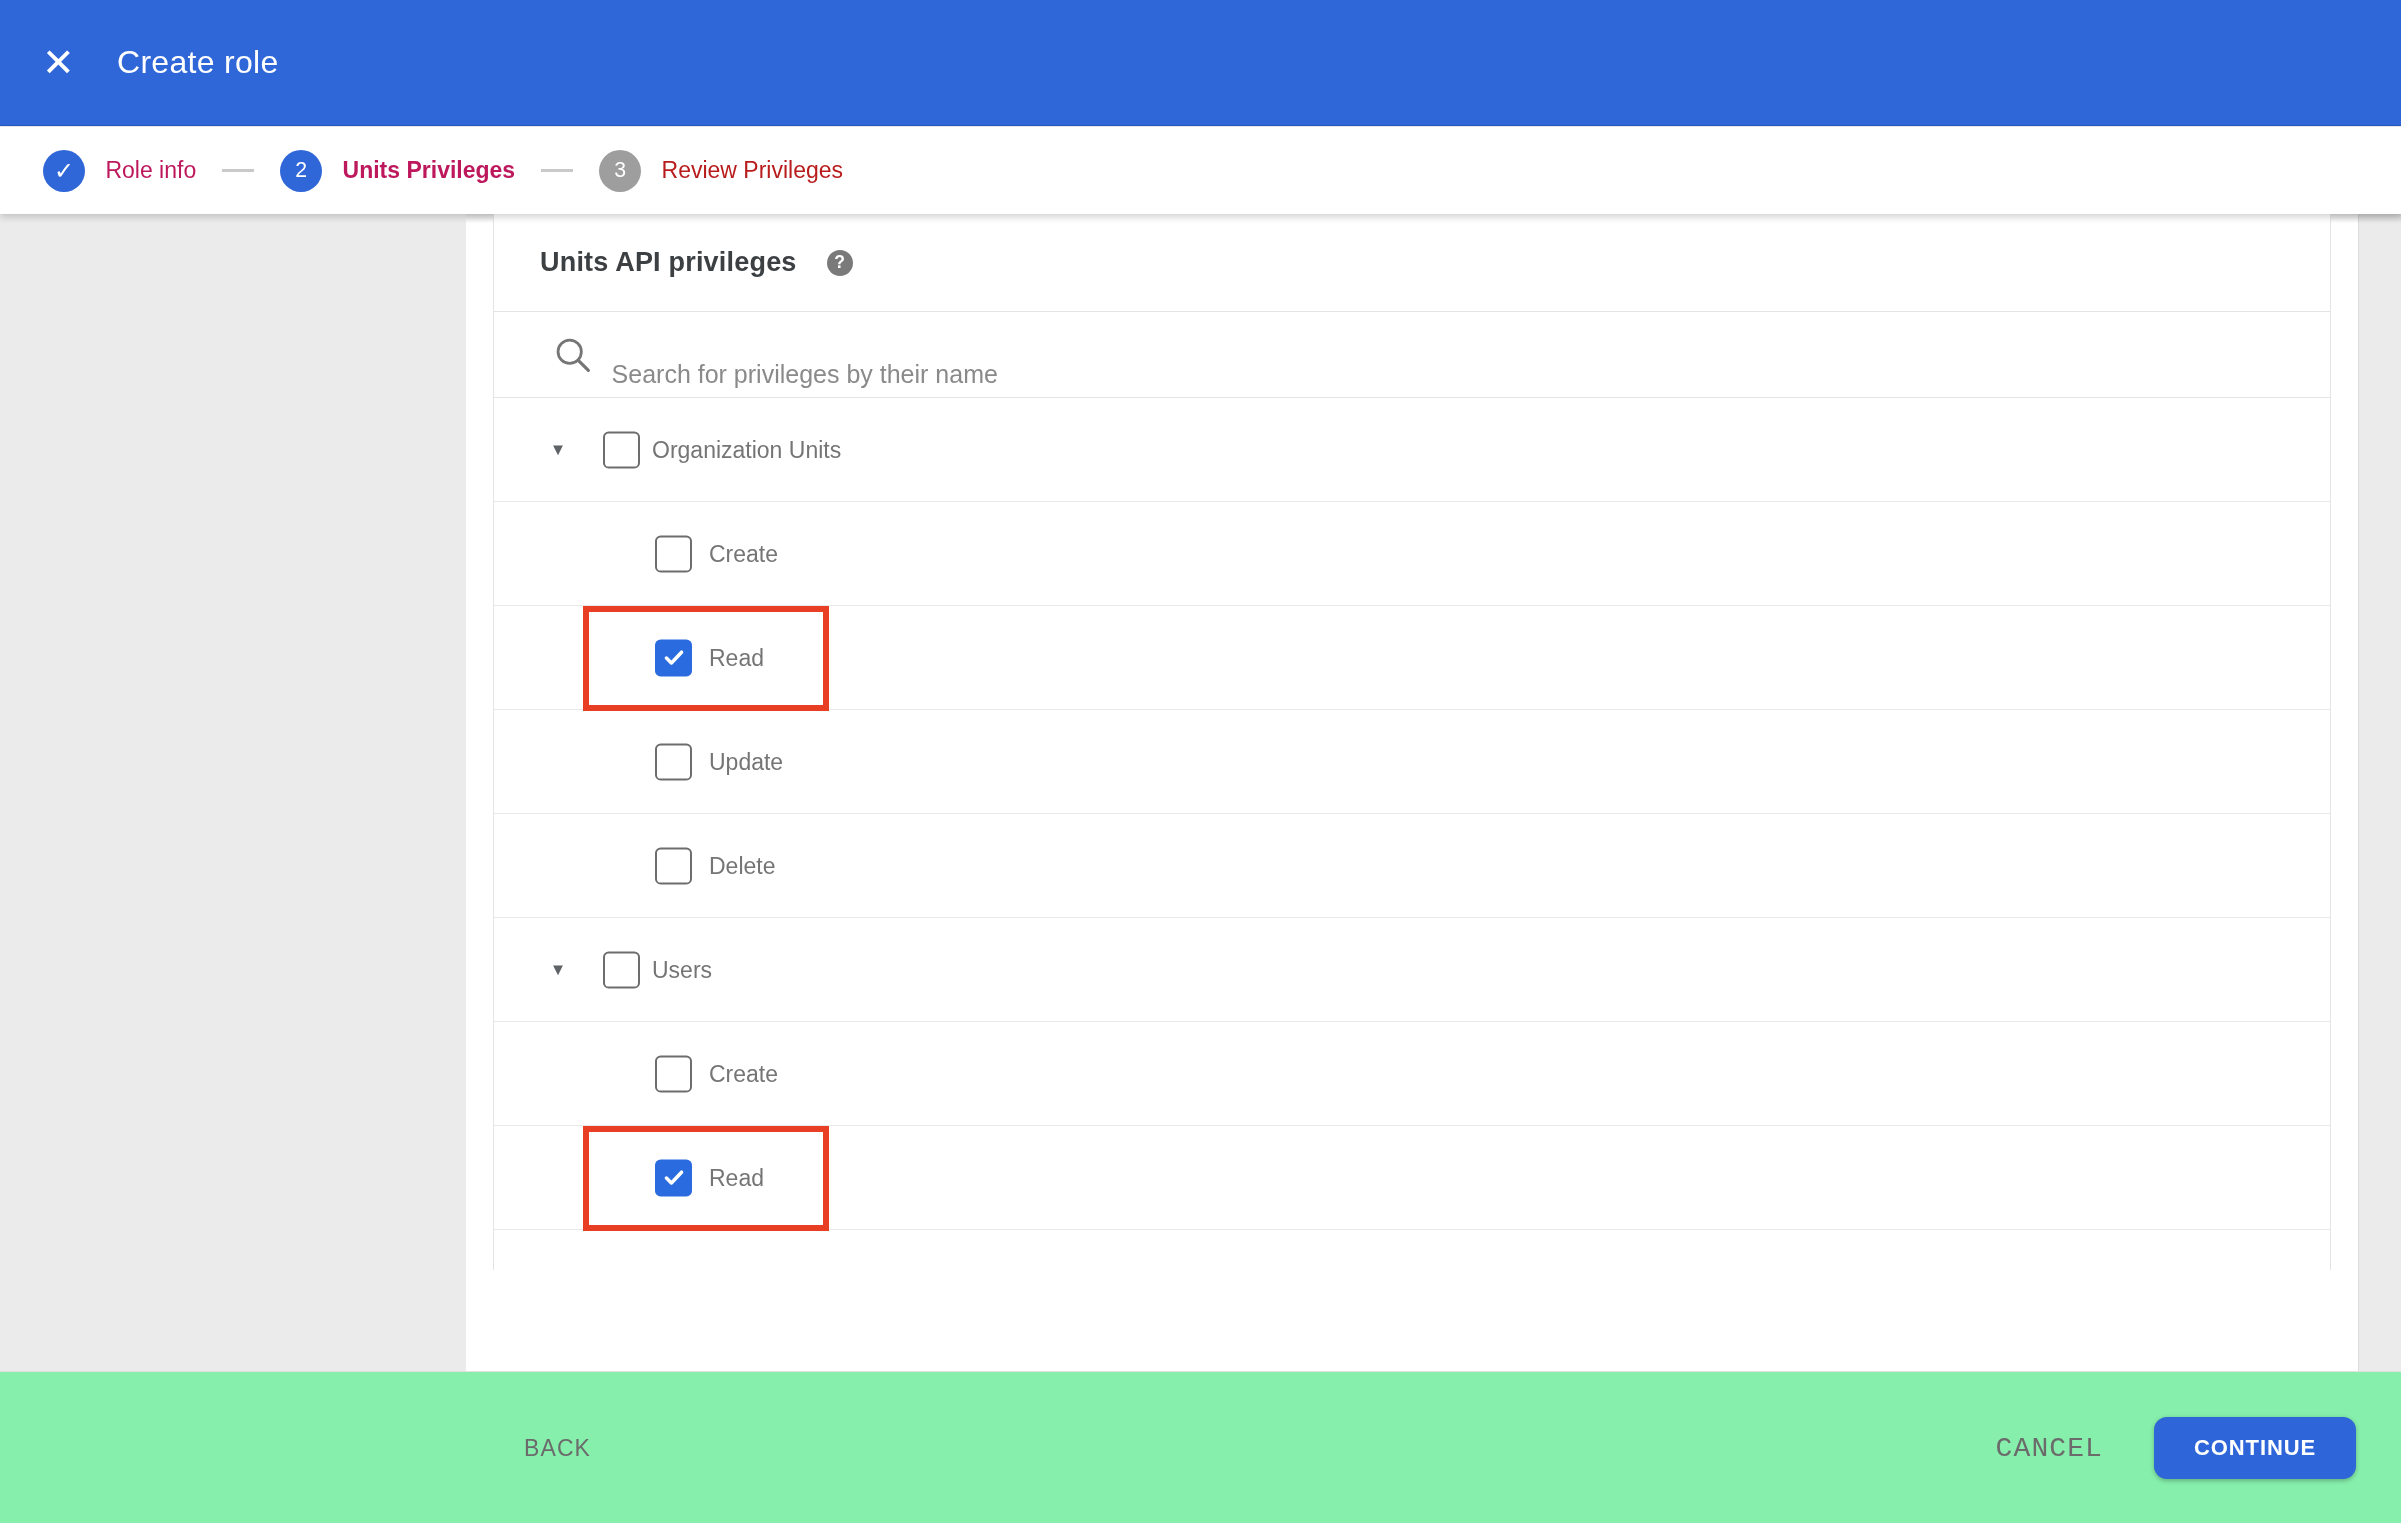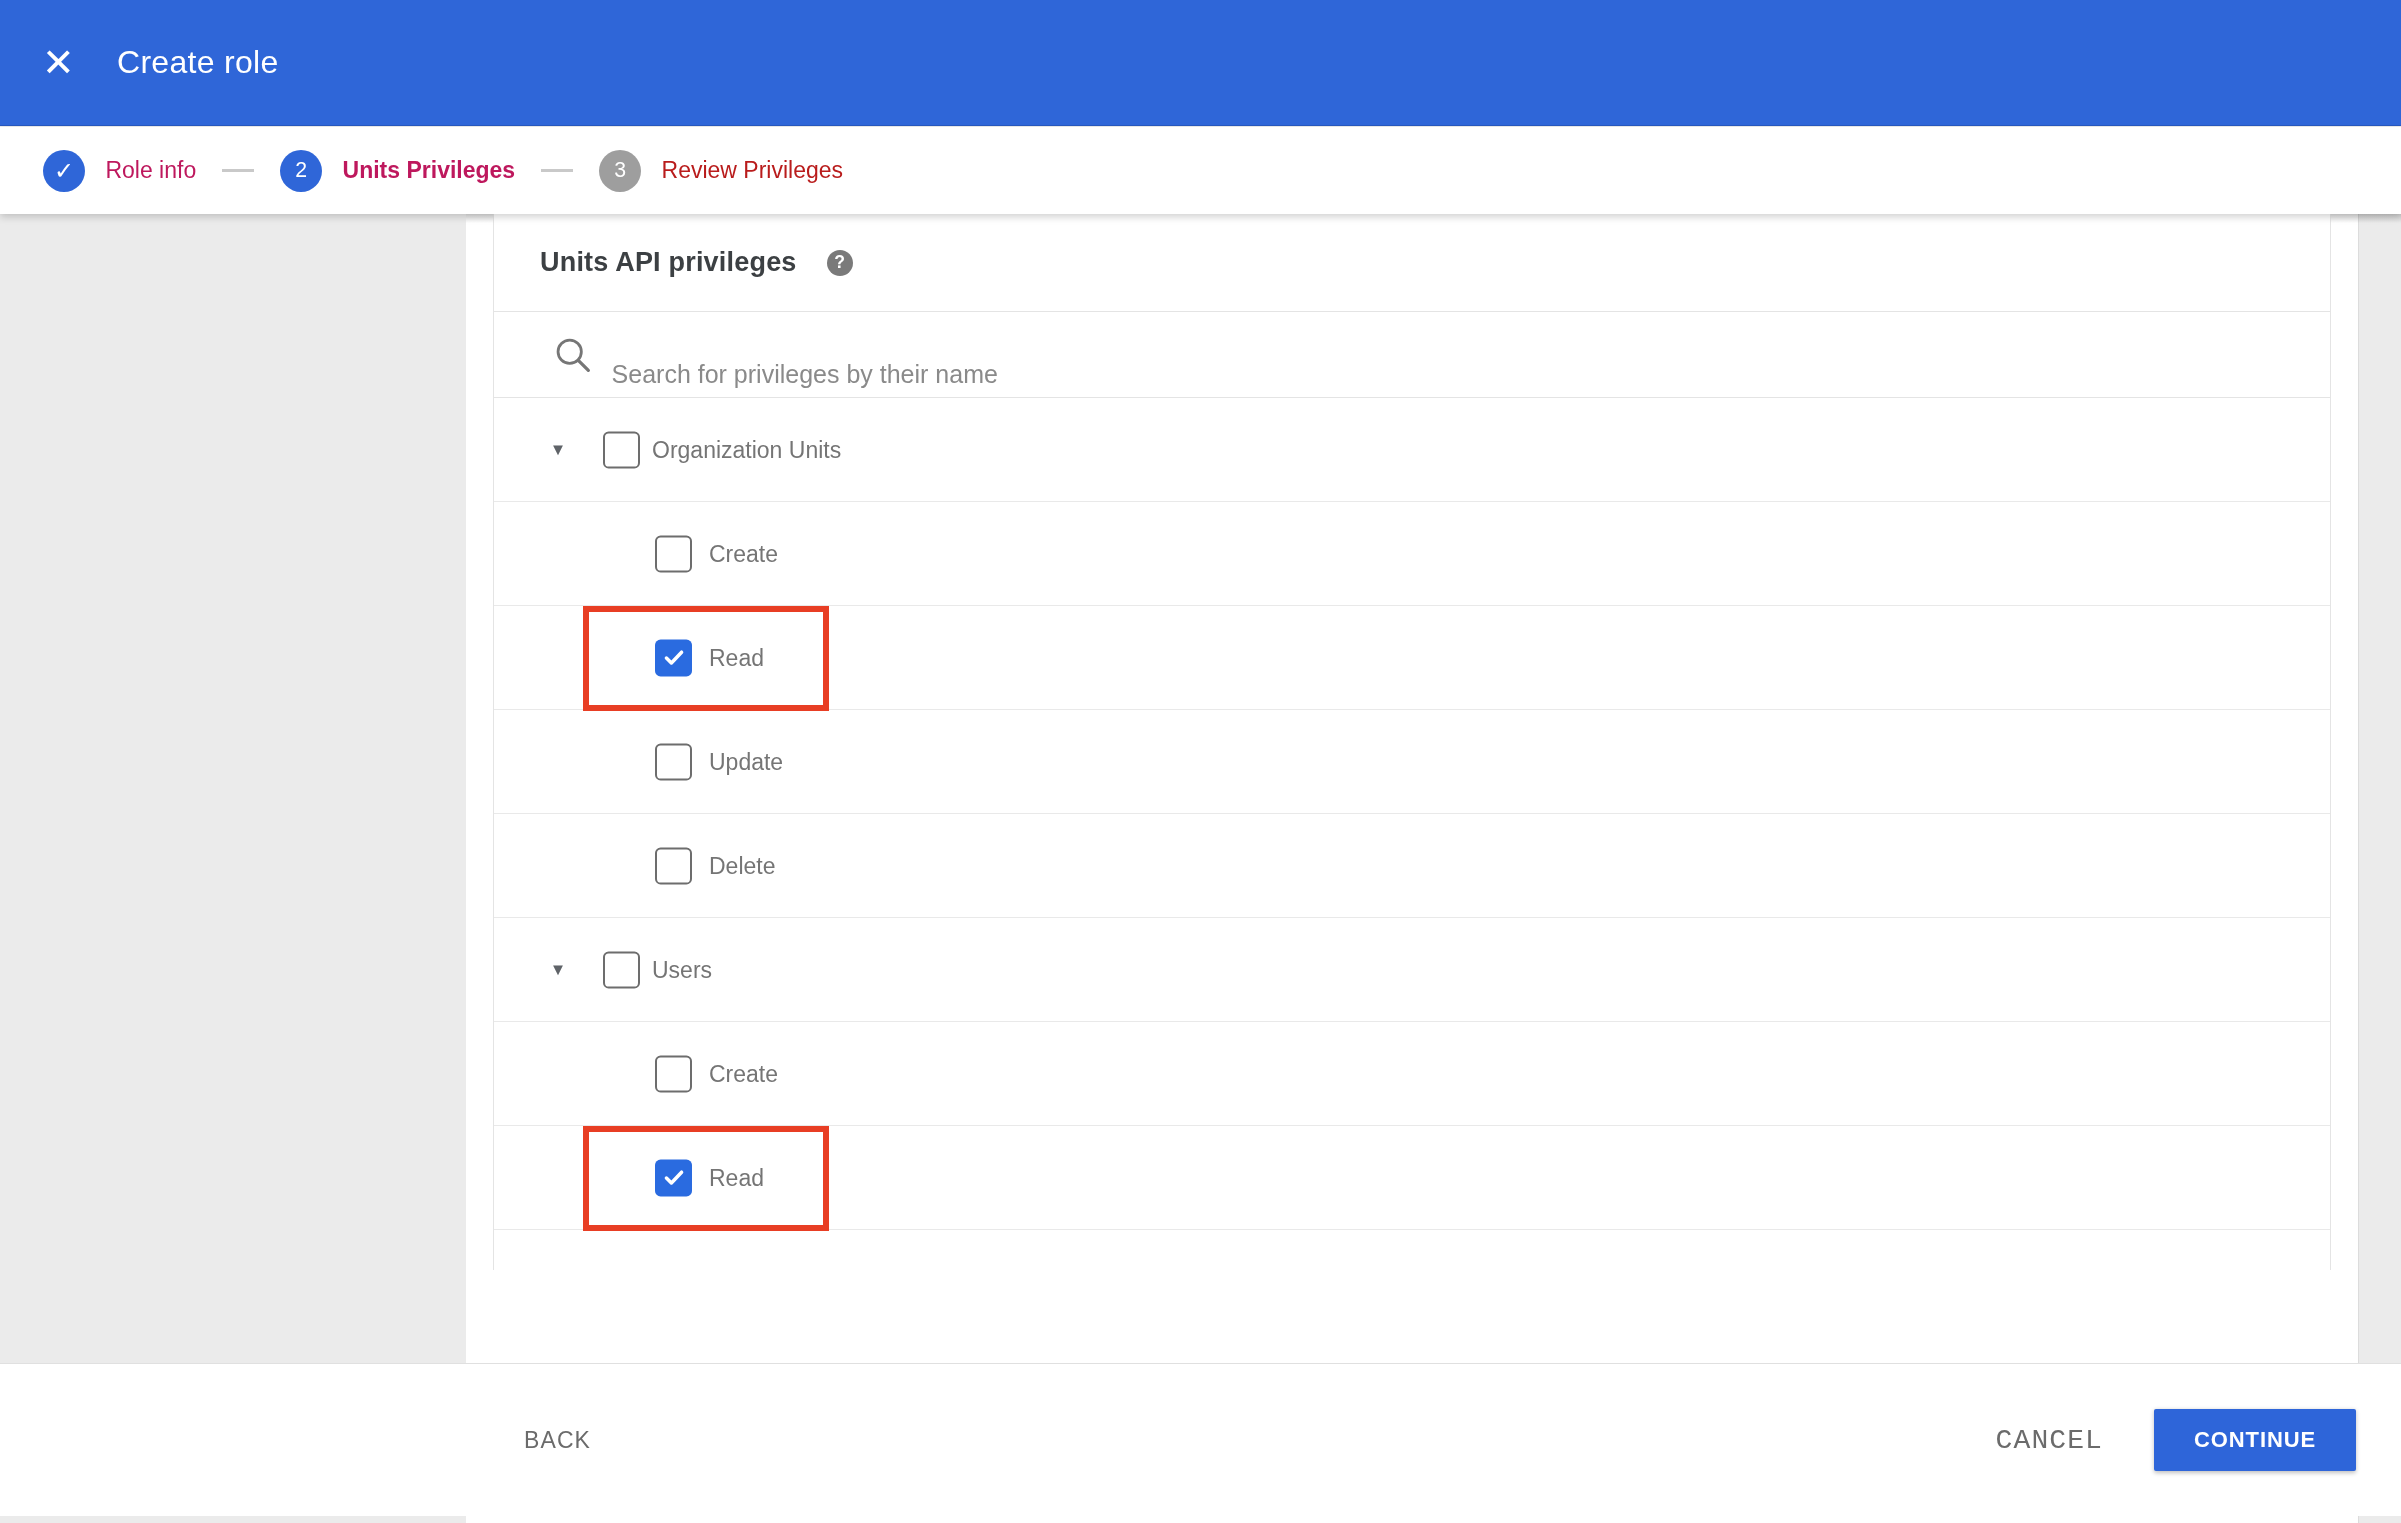--- a/index.html
+++ b/index.html
@@ -61,30 +61,30 @@
   .prow.child .cbx{left:161px;}
   .cbx.checked{border:none;background:#2a6be0;display:flex;align-items:center;justify-content:center;}
   .cbx.checked svg{width:26px;height:26px;}
   .row-label{position:absolute;left:158px;top:50%;transform:translateY(-50%);
              font-size:23px;color:#757575;white-space:nowrap;}
   .prow.child .row-label{left:215px;}
   .red-box{position:absolute;left:89px;top:0;width:246px;height:105px;
            border:6.5px solid #e83e24;box-sizing:border-box;z-index:6;pointer-events:none;}
 
   
-  .footer{position:absolute;left:0;right:0;bottom:8px;height:152px;background:#ffffff;
+  .footer{position:absolute;left:0;right:0;bottom:0;height:152px;background:#86efac;
           border-top:0.9px solid #e0e0e0;z-index:10;margin-top:44px;}
   .back-btn{position:absolute;left:518px;top:50%;transform:translateY(-50%);font-size:23px;
             color:#6b6b6b;letter-spacing:1.1px;background:none;border:none;
             font-family:inherit;cursor:default;}
   .cancel-btn{position:absolute;right:292px;top:50%;transform:translateY(-50%);font-size:28px;
               color:#6b6b6b;letter-spacing:1.1px;background:none;border:none;
               font-family:Liberation Mono, monospace;cursor:default;}
   .continue-btn{position:absolute;right:45px;top:50%;transform:translateY(-50%);width:202px;
-                height:62px;background:#2e65d9;color:#ffffff;border:none;border-radius:2px;
+                height:62px;background:#2e65d9;color:#ffffff;border:none;border-radius:13px;
                 font-size:22px;font-weight:700;letter-spacing:0.9px;font-family:inherit;
                 display:flex;align-items:center;justify-content:center;
                 box-shadow:0 1.9px 4.6px rgba(0,0,0,.25);cursor:default;}
 </style>
 </head>
 <body>
 
 <div class="screen">
 
   <div class="appbar">

